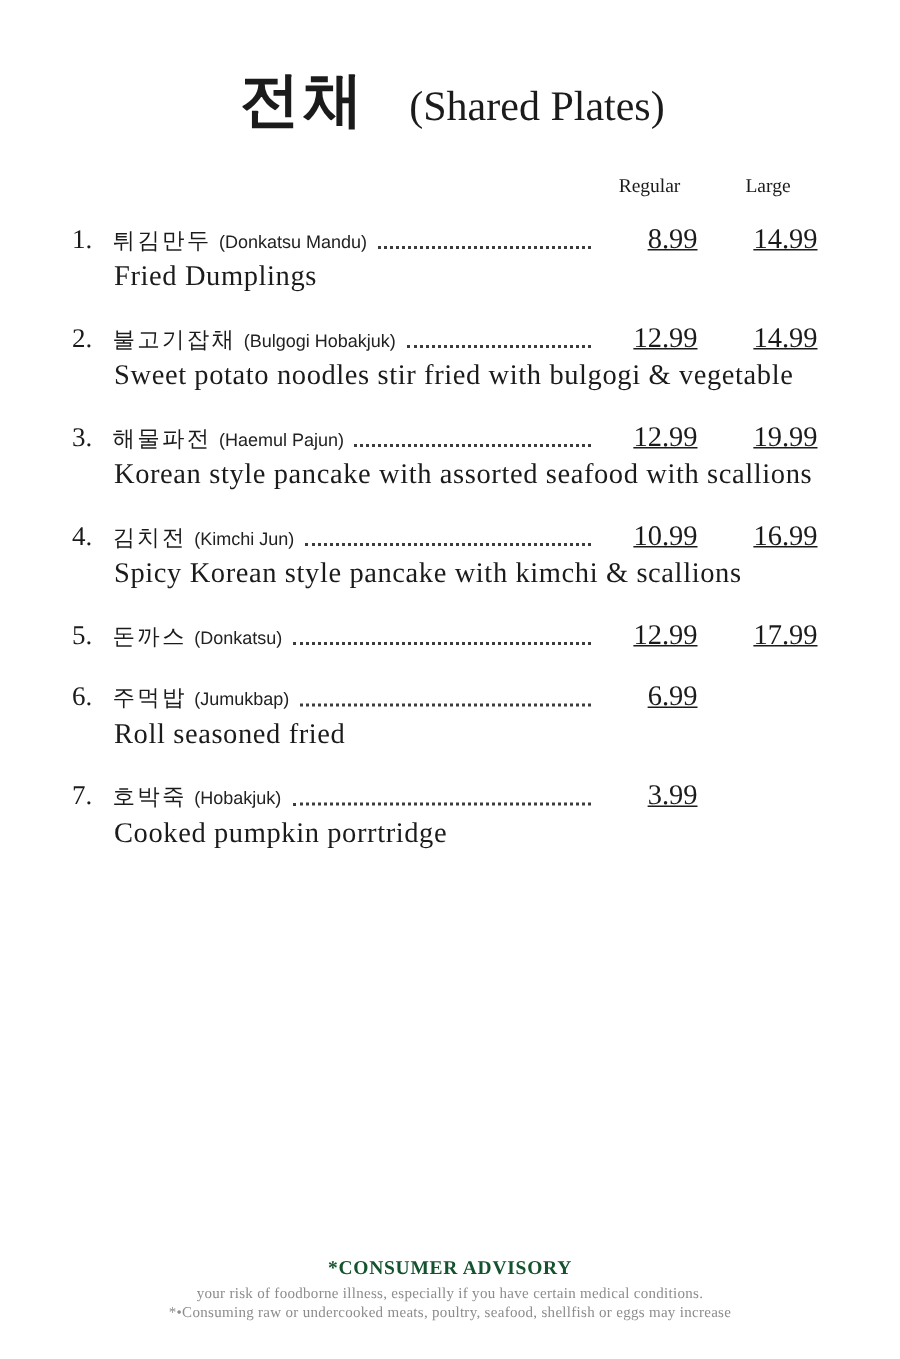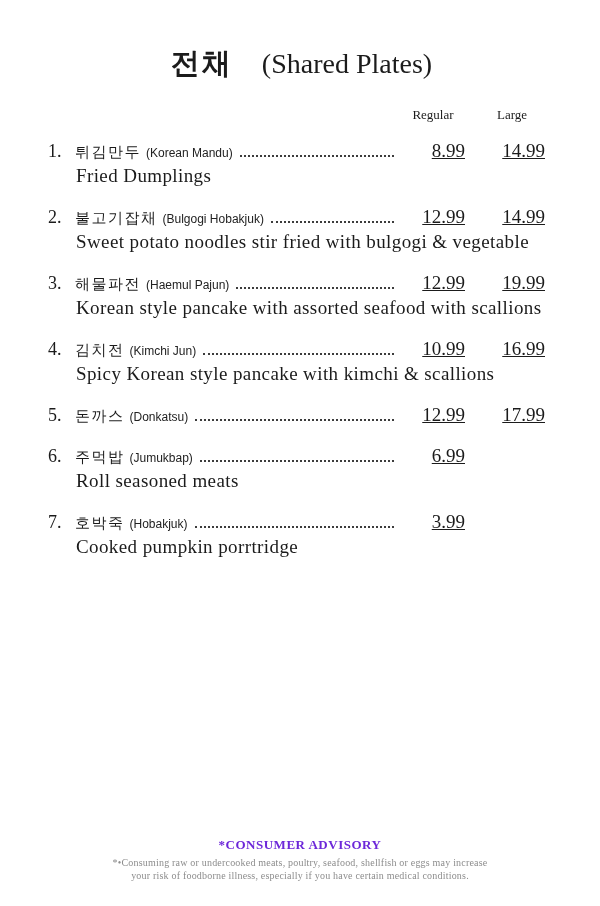--- a/index.html
+++ b/index.html
@@ -15,21 +15,21 @@
     overflow: hidden;
   }
   .title {
     text-align: center;
     font-weight: normal;
     white-space: nowrap;
     margin-left: 10px;
     margin-bottom: 26px;
     line-height: 1.15;
   }
-  .title-kr { font-weight: bold; font-size: 29px; letter-spacing: 2px; }
+  .title-kr { font-weight: bold; font-size: 40px; letter-spacing: 2px; }
   .title-en { font-size: 28px; margin-left: 21px; }
   .cols-header {
     display: flex;
     font-size: 13px;
     margin-bottom: 17px;
   }
   .cols-header .spacer { flex: 1; }
   .col-reg { width: 64px; text-align: center; }
   .col-lg { width: 80px; text-align: center; padding-left: 14px; white-space: nowrap; }
   .menu-item { margin-bottom: 19px; }
@@ -63,21 +63,21 @@
     position: absolute;
     left: 0;
     right: 0;
     bottom: 24px;
     text-align: center;
   }
   .adv-heading {
     font-size: 13px;
     font-weight: bold;
     letter-spacing: 0.5px;
-    color: #6d28d9;
+    color: #14532d;
     margin-bottom: 3px;
   }
   .adv-line {
     font-size: 10px;
     line-height: 1.3;
     color: #8c8c8c;
     letter-spacing: 0.2px;
   }
 </style>
 </head>
@@ -93,21 +93,21 @@
     <span class="spacer"></span>
     <span class="col-reg">Regular</span>
     <span class="col-lg">Large</span>
   </div>
 
   <div class="items">
   <div class="menu-item">
     <div class="item-line">
       <span class="num">1.</span>
       <span class="kor">튀김만두</span>
-      <span class="rom">(Korean Mandu)</span>
+      <span class="rom">(Donkatsu Mandu)</span>
       <span class="leader"></span>
       <span class="price price-reg">8.99</span>
       <span class="price price-lg">14.99</span>
     </div>
     <div class="desc">Fried Dumplings</div>
   </div>
 
   <div class="menu-item">
     <div class="item-line">
       <span class="num">2.</span>
@@ -157,34 +157,34 @@
 
   <div class="menu-item">
     <div class="item-line">
       <span class="num">6.</span>
       <span class="kor">주먹밥</span>
       <span class="rom">(Jumukbap)</span>
       <span class="leader"></span>
       <span class="price price-reg">6.99</span>
       <span class="price price-lg"></span>
     </div>
-    <div class="desc">Roll seasoned meats</div>
+    <div class="desc">Roll seasoned fried</div>
   </div>
 
   <div class="menu-item">
     <div class="item-line">
       <span class="num">7.</span>
       <span class="kor">호박죽</span>
       <span class="rom">(Hobakjuk)</span>
       <span class="leader"></span>
       <span class="price price-reg">3.99</span>
       <span class="price price-lg"></span>
     </div>
     <div class="desc">Cooked pumpkin porrtridge</div>
   </div>
 </div>
 
   <div class="advisory">
     <div class="adv-heading">*CONSUMER ADVISORY</div>
+    <div class="adv-line">your risk of foodborne illness, especially if you have certain medical conditions.</div>
     <div class="adv-line">*•Consuming raw or undercooked meats, poultry, seafood, shellfish or eggs may increase</div>
-    <div class="adv-line">your risk of foodborne illness, especially if you have certain medical conditions.</div>
   </div>
 </div>
 
 </body></html>

